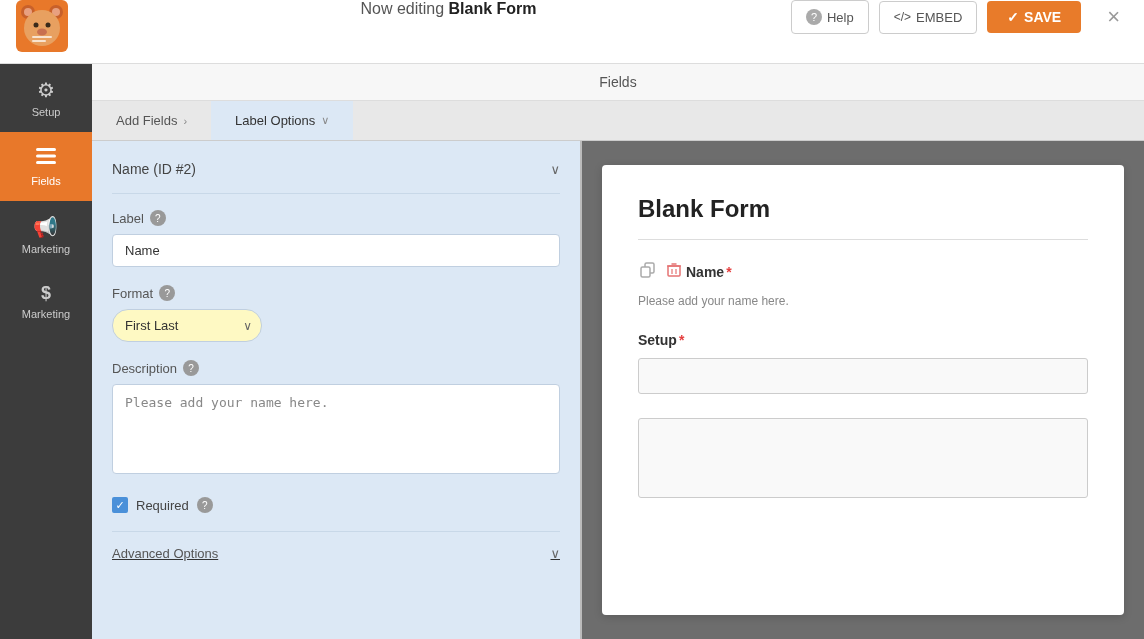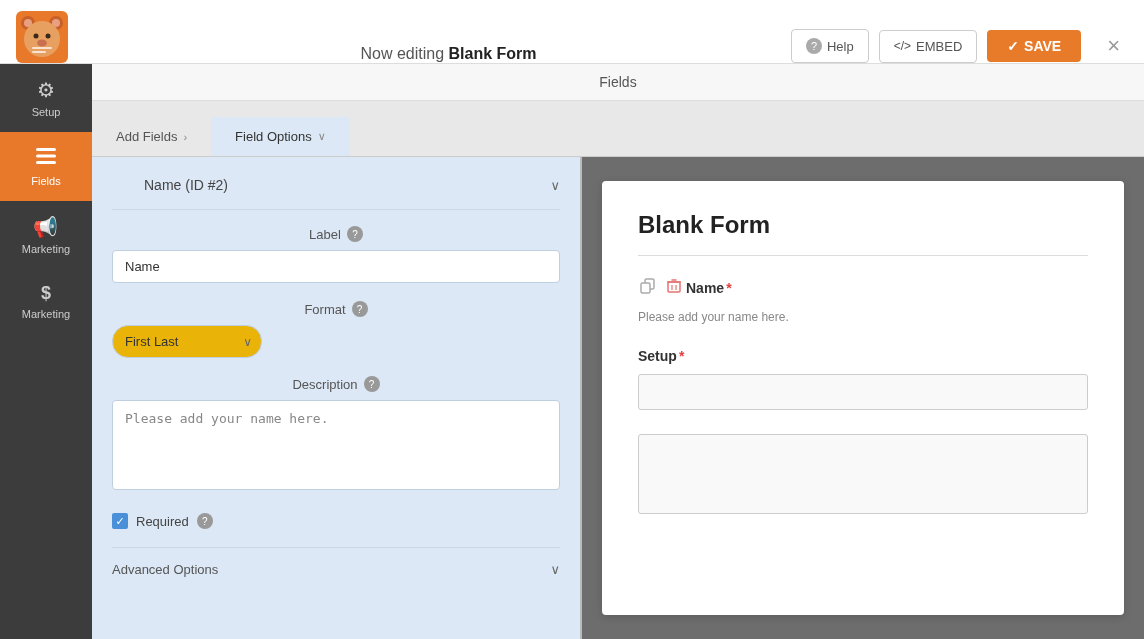--- a/index.html
+++ b/index.html
@@ -1,21 +1,21 @@
 <!DOCTYPE html>
 <html><head>
   <meta charset="utf-8">
   <style>
     * { box-sizing: border-box; margin: 0; padding: 0; }
     body { font-family: -apple-system, BlinkMacSystemFont, 'Segoe UI', Arial, sans-serif; font-size: 14px; color: #333; background: #f0f0f0; }
 
     
     .top-header {
       display: flex;
-      align-items: flex-end;
+      align-items: flex-start;
       background: #fff;
       height: 64px;
       padding: 0 16px;
       border-bottom: 1px solid #ddd;
       position: relative;
     }
     .logo-area {
       width: 90px;
       display: flex;
       align-items: center;
@@ -115,21 +115,20 @@
       border-bottom: 1px solid #ccc;
     }
     .tab-item {
       padding: 12px 24px;
       cursor: pointer;
       font-size: 13px;
       color: #555;
       display: flex;
       align-items: center;
       gap: 6px;
-      margin-top: 16px;
     }
     .tab-item.active {
       background: #dce8f5;
       color: #333;
       font-weight: 500;
     }
     .tab-arrow { font-size: 11px; color: #888; }
 
     
     .panels {
@@ -151,36 +150,34 @@
     .field-header {
       display: flex;
       align-items: center;
       justify-content: space-between;
       margin-bottom: 16px;
     }
     .field-header-title {
       font-size: 14px;
       color: #444;
       font-weight: 500;
-      margin-left: 32px;
     }
     .field-header-arrow { color: #666; font-size: 13px; }
 
     .divider { border: none; border-top: 1px solid #c8d8e8; margin: 4px 0 16px 0; }
 
     .form-group { margin-bottom: 18px; }
     .form-label {
       display: flex;
       align-items: center;
       gap: 6px;
       font-size: 13px;
       color: #555;
       margin-bottom: 8px;
       font-weight: 500;
-      justify-content: center;
     }
     .help-icon {
       width: 16px; height: 16px;
       border-radius: 50%;
       background: #999;
       color: #fff;
       font-size: 10px;
       display: inline-flex;
       align-items: center;
       justify-content: center;
@@ -196,21 +193,21 @@
       color: #333;
     }
     .form-select-wrap {
       position: relative;
       display: inline-block;
     }
     .form-select {
       padding: 8px 32px 8px 12px;
       border: 1px solid #c0cfe0;
       border-radius: 16px;
-      background: #eab308;
+      background: #fef9c3;
       font-size: 13px;
       color: #333;
       appearance: none;
       cursor: pointer;
       min-width: 150px;
     }
     .select-arrow {
       position: absolute;
       right: 10px;
       top: 50%;
@@ -257,20 +254,21 @@
       font-size: 13px;
       color: #444;
     }
 
     .advanced-options-row {
       display: flex;
       align-items: center;
       justify-content: space-between;
       padding: 14px 0 6px 0;
       border-top: 1px solid #c8d8e8;
+      text-decoration: underline;
     }
     .advanced-label {
       font-size: 13px;
       color: #555;
       font-weight: 500;
     }
 
     
     .left-panel::-webkit-scrollbar { width: 6px; }
     .left-panel::-webkit-scrollbar-track { background: #d0dde8; }
@@ -456,21 +454,21 @@
     <div class="fields-topbar">
       <span>Fields</span>
     </div>
 
     <div class="tab-bar">
       <div class="tab-item">
         <span>Add Fields</span>
         <span class="tab-arrow">›</span>
       </div>
       <div class="tab-item active">
-        <span>Field Options</span>
+        <span>Label Options</span>
         <span class="tab-arrow">∨</span>
       </div>
     </div>
 
     <div class="panels">
 
       <div class="left-panel">
 
         <div class="field-header">
           <span class="field-header-title">Name (ID #2)</span>

